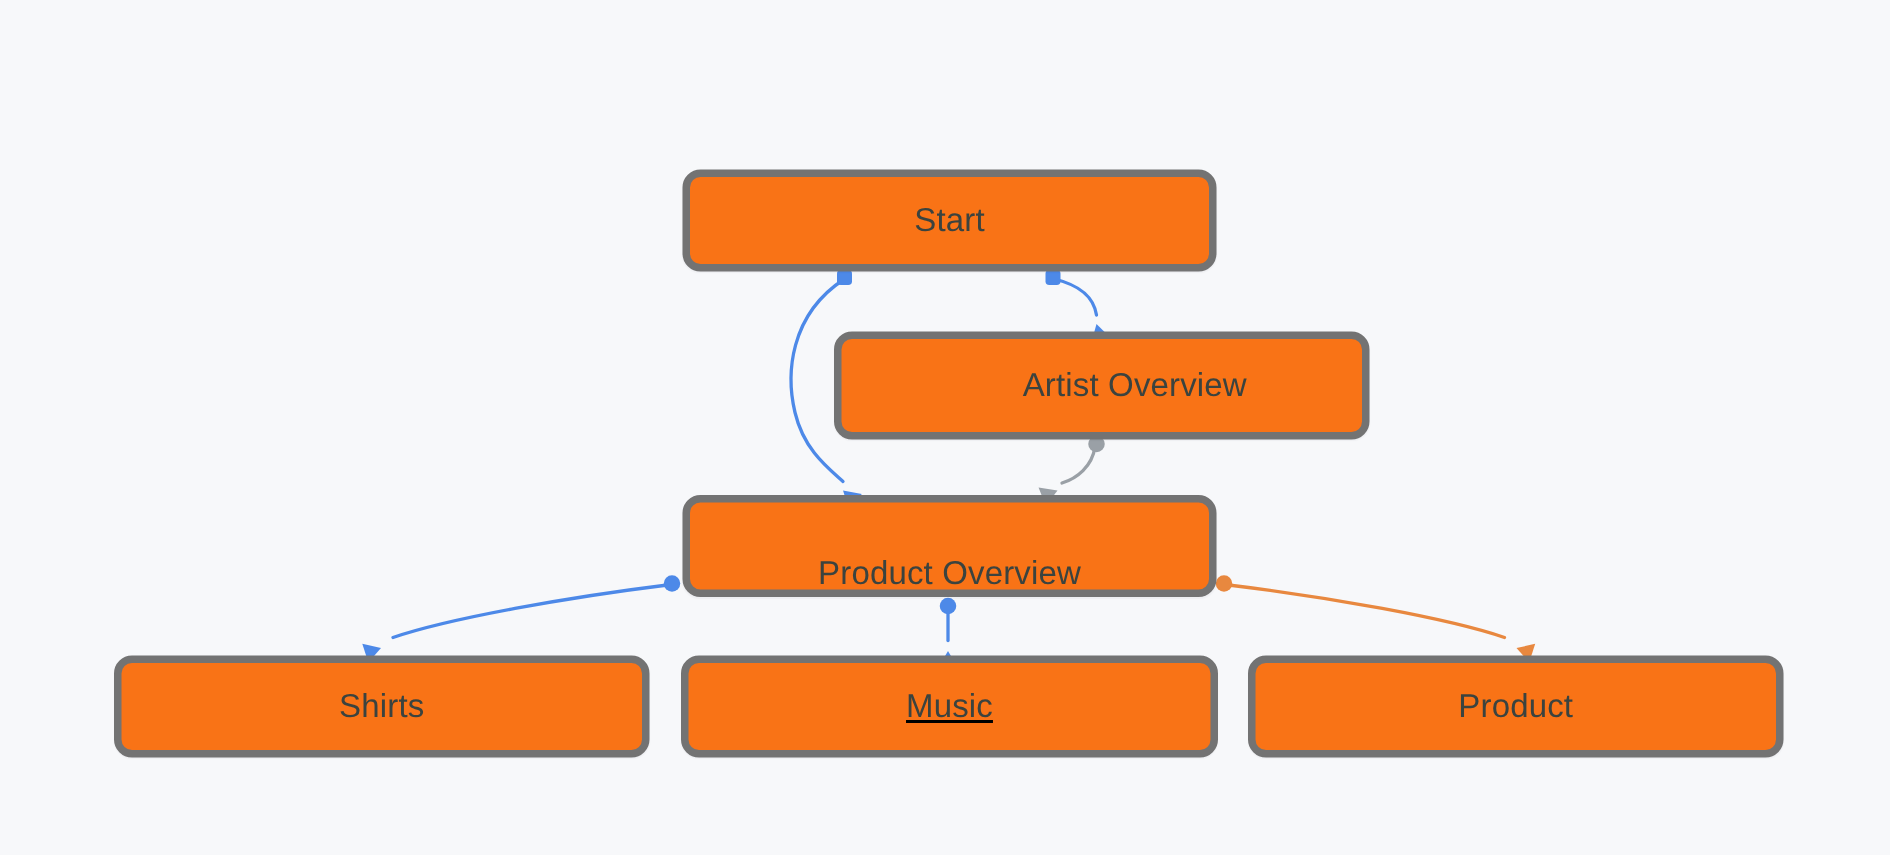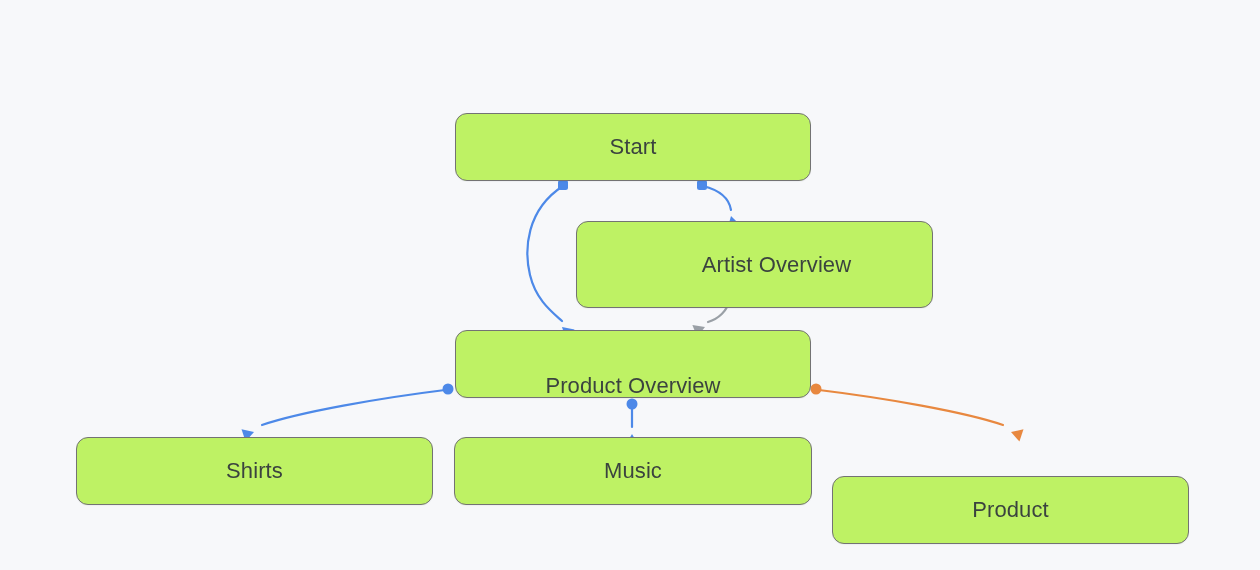--- a/index.html
+++ b/index.html
@@ -24,22 +24,22 @@
     position: absolute;
     left: 0;
     top: 0;
     width: 1260px;
     height: 570px;
     pointer-events: none;
   }
   .node {
     position: absolute;
     box-sizing: border-box;
-    background: #bef264;
-    border: 1px solid #737373;
+    background: #f97316;
+    border: 5px solid #737373;
     border-radius: 12px;
     display: flex;
     align-items: center;
     justify-content: center;
     box-shadow: 0 1px 1px rgba(16, 24, 40, 0.04);
   }
   .node-label {
     font-family: "Liberation Sans", sans-serif;
     font-size: 22px;
     font-weight: 500;
@@ -83,29 +83,29 @@
       <g>
         <path d="M 819 390 C 885 398, 965 412, 1003 425" fill="none" stroke="#e8883f" stroke-width="2.2" stroke-linecap="round" pathLength="100"></path>
         <circle cx="816" cy="389" r="5.5" fill="#e8883f"></circle>
         <polygon points="-6.5,-11 6.5,-11 0,0" fill="#e8883f" transform="translate(1011,432) rotate(108.0755301176765)"></polygon>
       </g>
     </svg>
   <div id="node-layer">
       <div class="node" style="left: 455px; top: 113px; width: 356px; height: 68px;">
         <span class="node-label">Start</span>
       </div>
-      <div class="node" style="left: 576px; top: 221px; width: 357px; height: 87px; padding-left: 44px;">
+      <div class="node" style="left: 556px; top: 221px; width: 357px; height: 72px; padding-left: 44px;">
         <span class="node-label">Artist Overview</span>
       </div>
       <div class="node" style="left: 455px; top: 330px; width: 356px; height: 68px; align-items: flex-end;">
         <span class="node-label">Product Overview</span>
       </div>
       <div class="node" style="left: 76px; top: 437px; width: 357px; height: 68px; justify-content: center;">
         <span class="node-label">Shirts</span>
       </div>
-      <div class="node" style="left: 454px; top: 437px; width: 358px; height: 68px;">
+      <div class="node" style="left: 454px; top: 437px; width: 358px; height: 68px; text-decoration: underline;">
         <span class="node-label">Music</span>
       </div>
-      <div class="node" style="left: 832px; top: 437px; width: 357px; height: 68px; margin-top: 39px;">
+      <div class="node" style="left: 832px; top: 437px; width: 357px; height: 68px;">
         <span class="node-label">Product</span>
       </div>
     </div>
 </div>
 
 </body></html>

